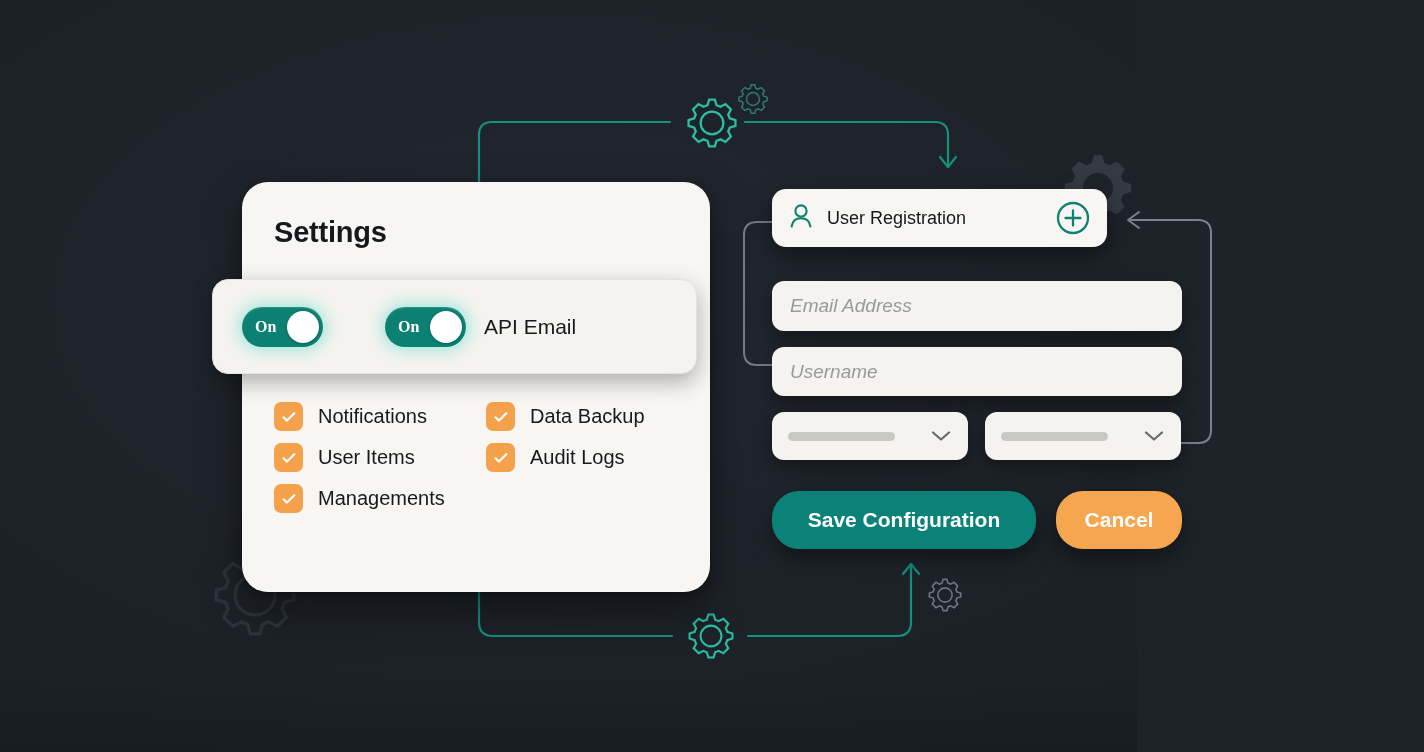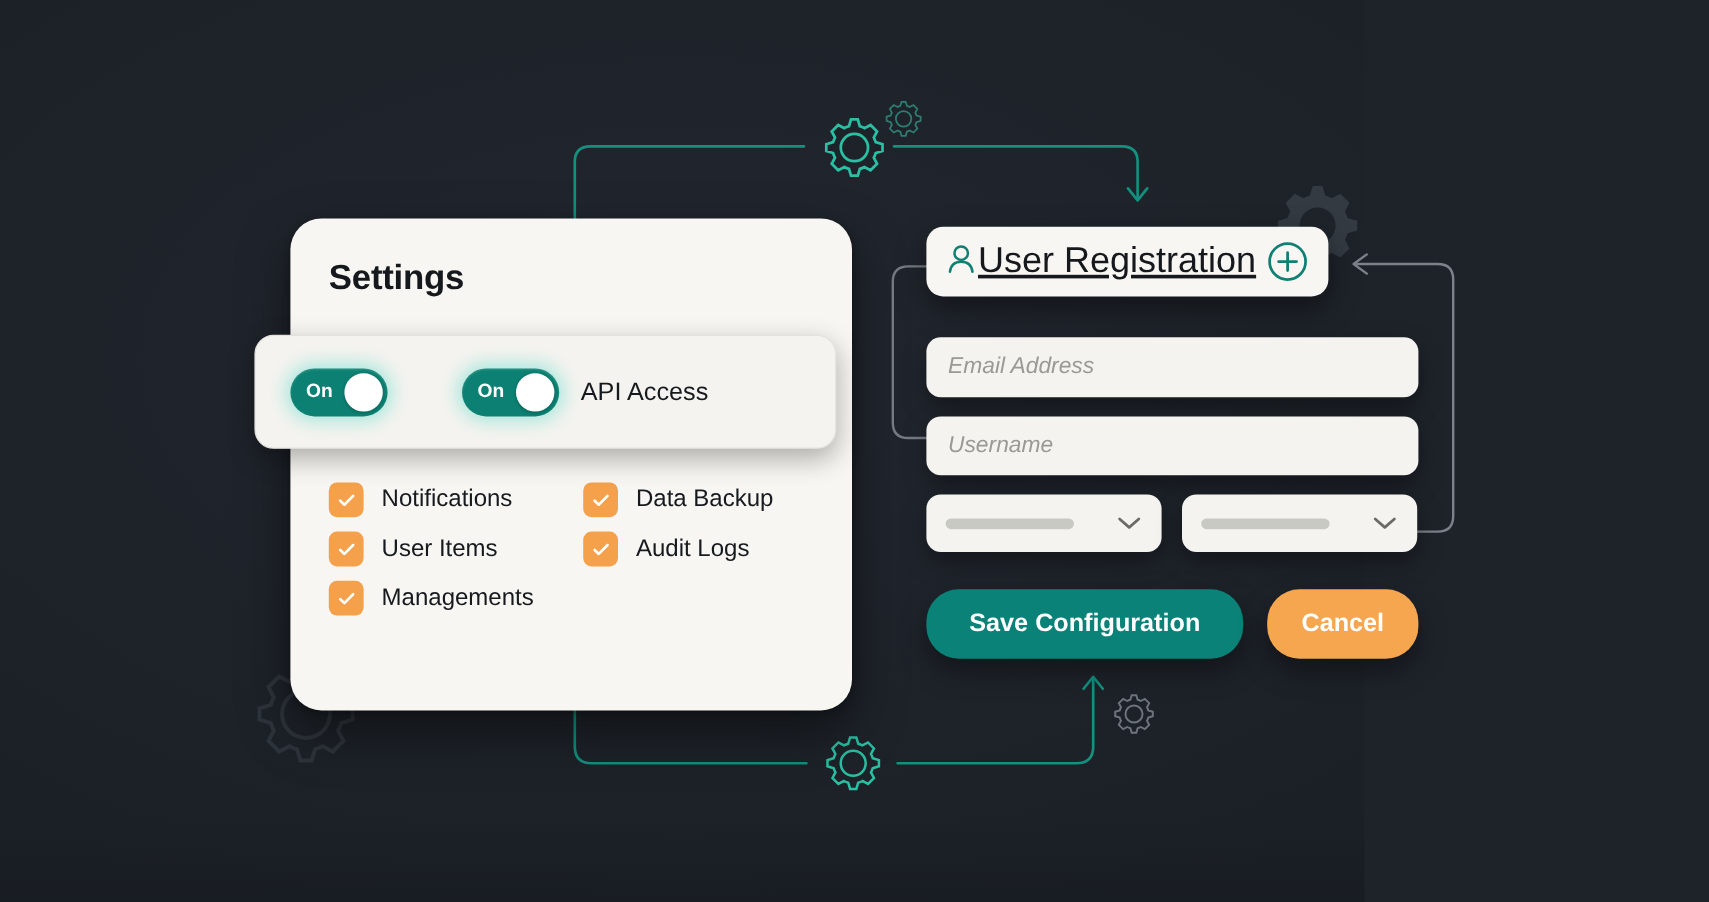--- a/index.html
+++ b/index.html
@@ -49,20 +49,21 @@
   .toggle-group { display: flex; align-items: center; }
   .toggle-group.first { margin-left: 29px; }
   .toggle-group.second { margin-left: 62px; }
   .toggle {
     position: relative;
     width: 81px; height: 40px;
     border-radius: 20px;
     background: #0c8072;
     display: flex; align-items: center;
     box-shadow: 0 0 14px 4px rgba(45,212,191,0.38), inset 0 1px 2px rgba(255,255,255,0.18);
+    font-family: Liberation Serif, serif;
   }
   .toggle .on-label {
     position: absolute; left: 13px;
     font-size: 16px; font-weight: bold; color: #ffffff;
   }
   .toggle .knob {
     position: absolute; right: 4px;
     width: 32px; height: 32px; border-radius: 50%;
     background: #ffffff;
     box-shadow: 0 1px 3px rgba(0,0,0,0.25);
@@ -96,24 +97,23 @@
     position: absolute; left: 772px; top: 189px;
     width: 335px; height: 58px;
     background: #f7f6f2;
     border-radius: 14px;
     display: flex; align-items: center;
     padding: 0 16px;
     box-shadow: 0 10px 26px rgba(0,0,0,0.45);
     z-index: 3;
   }
   .reg-title {
-    margin-left: 1px;
-    font-size: 30px; color: #15181c; font-weight: normal;
+    margin-left: 13px;
+    font-size: 18px; color: #15181c; font-weight: normal;
     flex: 1;
-    text-decoration: underline;
   }
   .plus-btn { flex: none; display: flex; }
 
   .field {
     position: absolute;
     background: #f4f3ef;
     border-radius: 12px;
     display: flex; align-items: center;
     padding: 0 18px;
     box-shadow: 0 8px 20px rgba(0,0,0,0.38);
@@ -277,21 +277,21 @@
       <div class="toggle">
         <span class="on-label">On</span>
         <span class="knob"></span>
       </div>
     </div>
     <div class="toggle-group second">
       <div class="toggle">
         <span class="on-label">On</span>
         <span class="knob"></span>
       </div>
-      <span class="toggle-label">API Access</span>
+      <span class="toggle-label">API Email</span>
     </div>
   </div>
 
   <div class="reg-header">
     <span>
       <svg width="26" height="28" viewBox="0 0 26 28">
         <circle cx="13" cy="9" r="5.6" fill="none" stroke="#0f8073" stroke-width="2.1"></circle>
         <path d="M3.6 24.5 C4.4 18.8 8.3 16.2 13 16.2 C17.7 16.2 21.6 18.8 22.4 24.5" fill="none" stroke="#0f8073" stroke-width="2.1" stroke-linecap="round"></path>
       </svg>
     </span>

